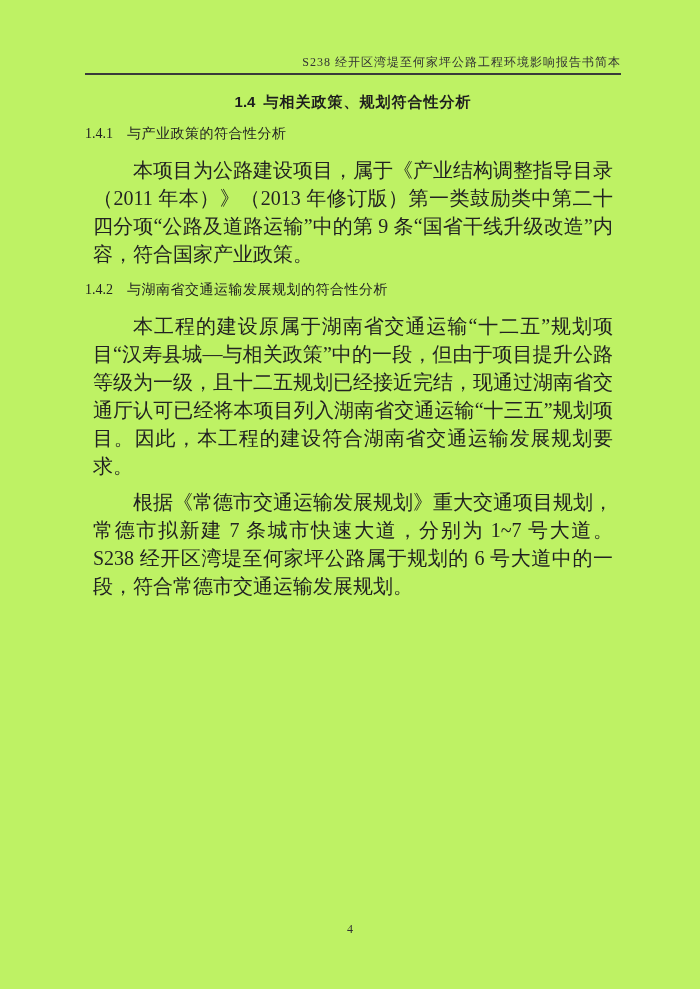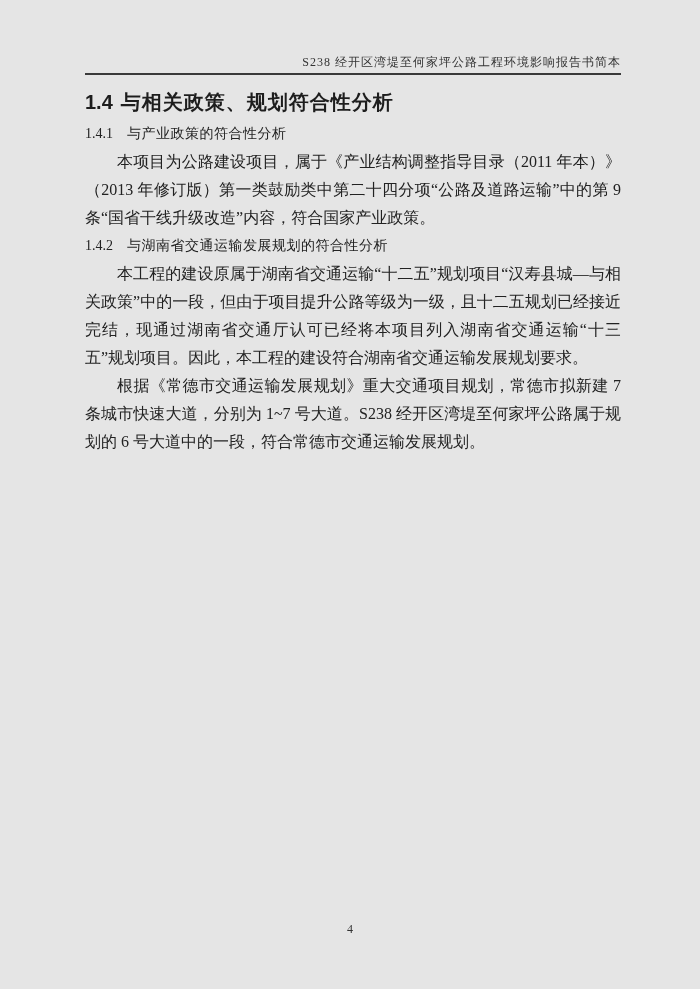--- a/index.html
+++ b/index.html
@@ -5,21 +5,21 @@
   html, body { margin: 0; padding: 0; }
   body {
     width: 700px; height: 989px;
     background: #ffffff;
     font-family: "Liberation Serif", "DejaVu Serif", serif;
     color: #222222;
   }
   .page {
     position: relative;
     width: 700px; height: 989px;
-    background: #e5e5e5;
+    background: #bef264;
     overflow: hidden;
   }
   .running-header {
     position: absolute;
     left: 85px; width: 536px; top: 54px;
   }
   .running-header-title {
     text-align: right;
     font-size: 12px;
     line-height: 16px;
@@ -32,38 +32,39 @@
     background: #3a3a3a;
   }
   .content {
     position: absolute;
     left: 85px; width: 536px; top: 90px;
   }
   h1.sec {
     margin: 0 0 6px 0;
     font-family: "Liberation Sans", "DejaVu Sans", sans-serif;
     font-weight: bold;
-    font-size: 20px;
+    font-size: 15px;
     line-height: 24px;
     color: #1d1d1d;
     letter-spacing: 1px;
+    text-align: center;
   }
   h1.sec .num { margin-right: 8px; letter-spacing: 0; }
   h2.subsec {
     margin: 0;
     font-weight: normal;
     font-size: 14px;
     line-height: 28px;
     color: #222222;
     letter-spacing: 0.5px;
   }
   h2.subsec .num { margin-right: 14px; letter-spacing: 0; margin-top: 13px; }
   p.body-para {
-    margin: 0;
-    font-size: 16px;
+    margin: 8px;
+    font-size: 20px;
     line-height: 28px;
     text-align: justify;
     text-indent: 2em;
     color: #222222;
   }
   .page-number {
     position: absolute;
     left: 0; width: 700px; top: 922px;
     text-align: center;
     font-size: 12px;

